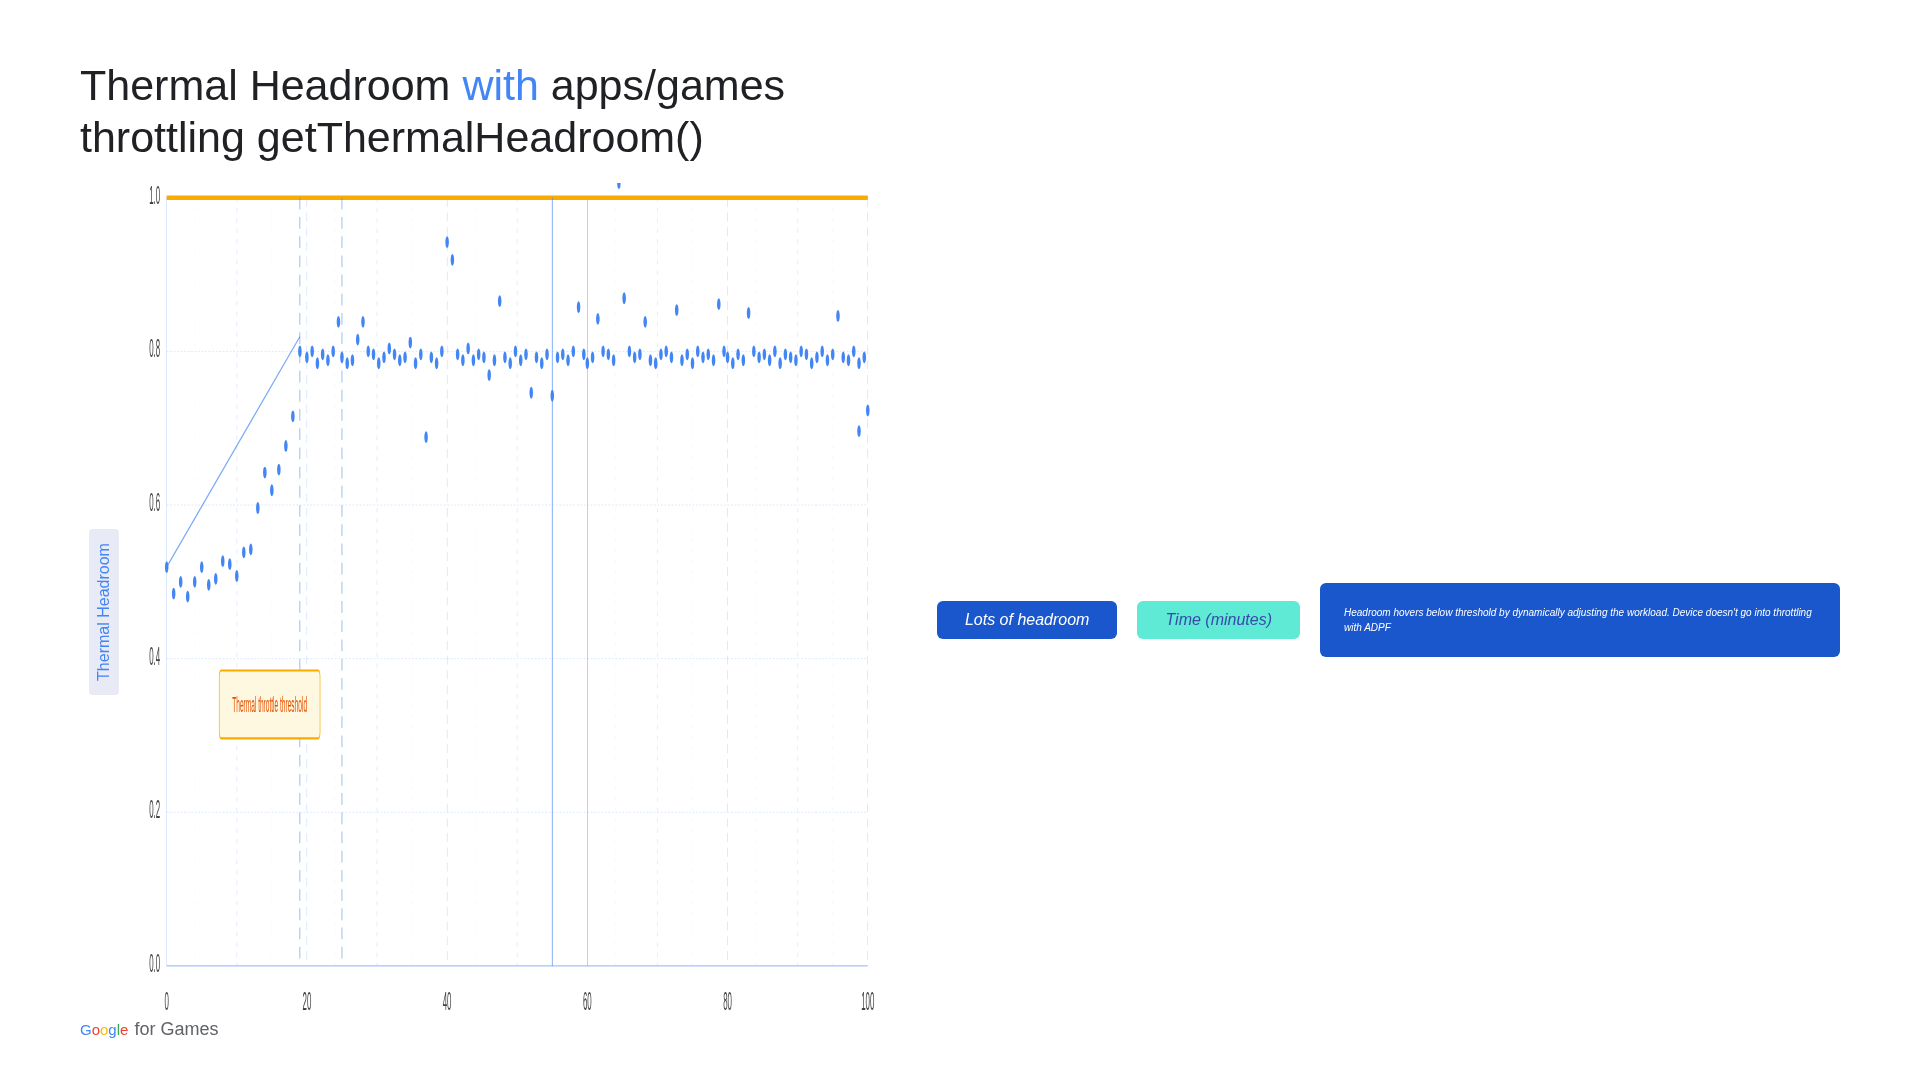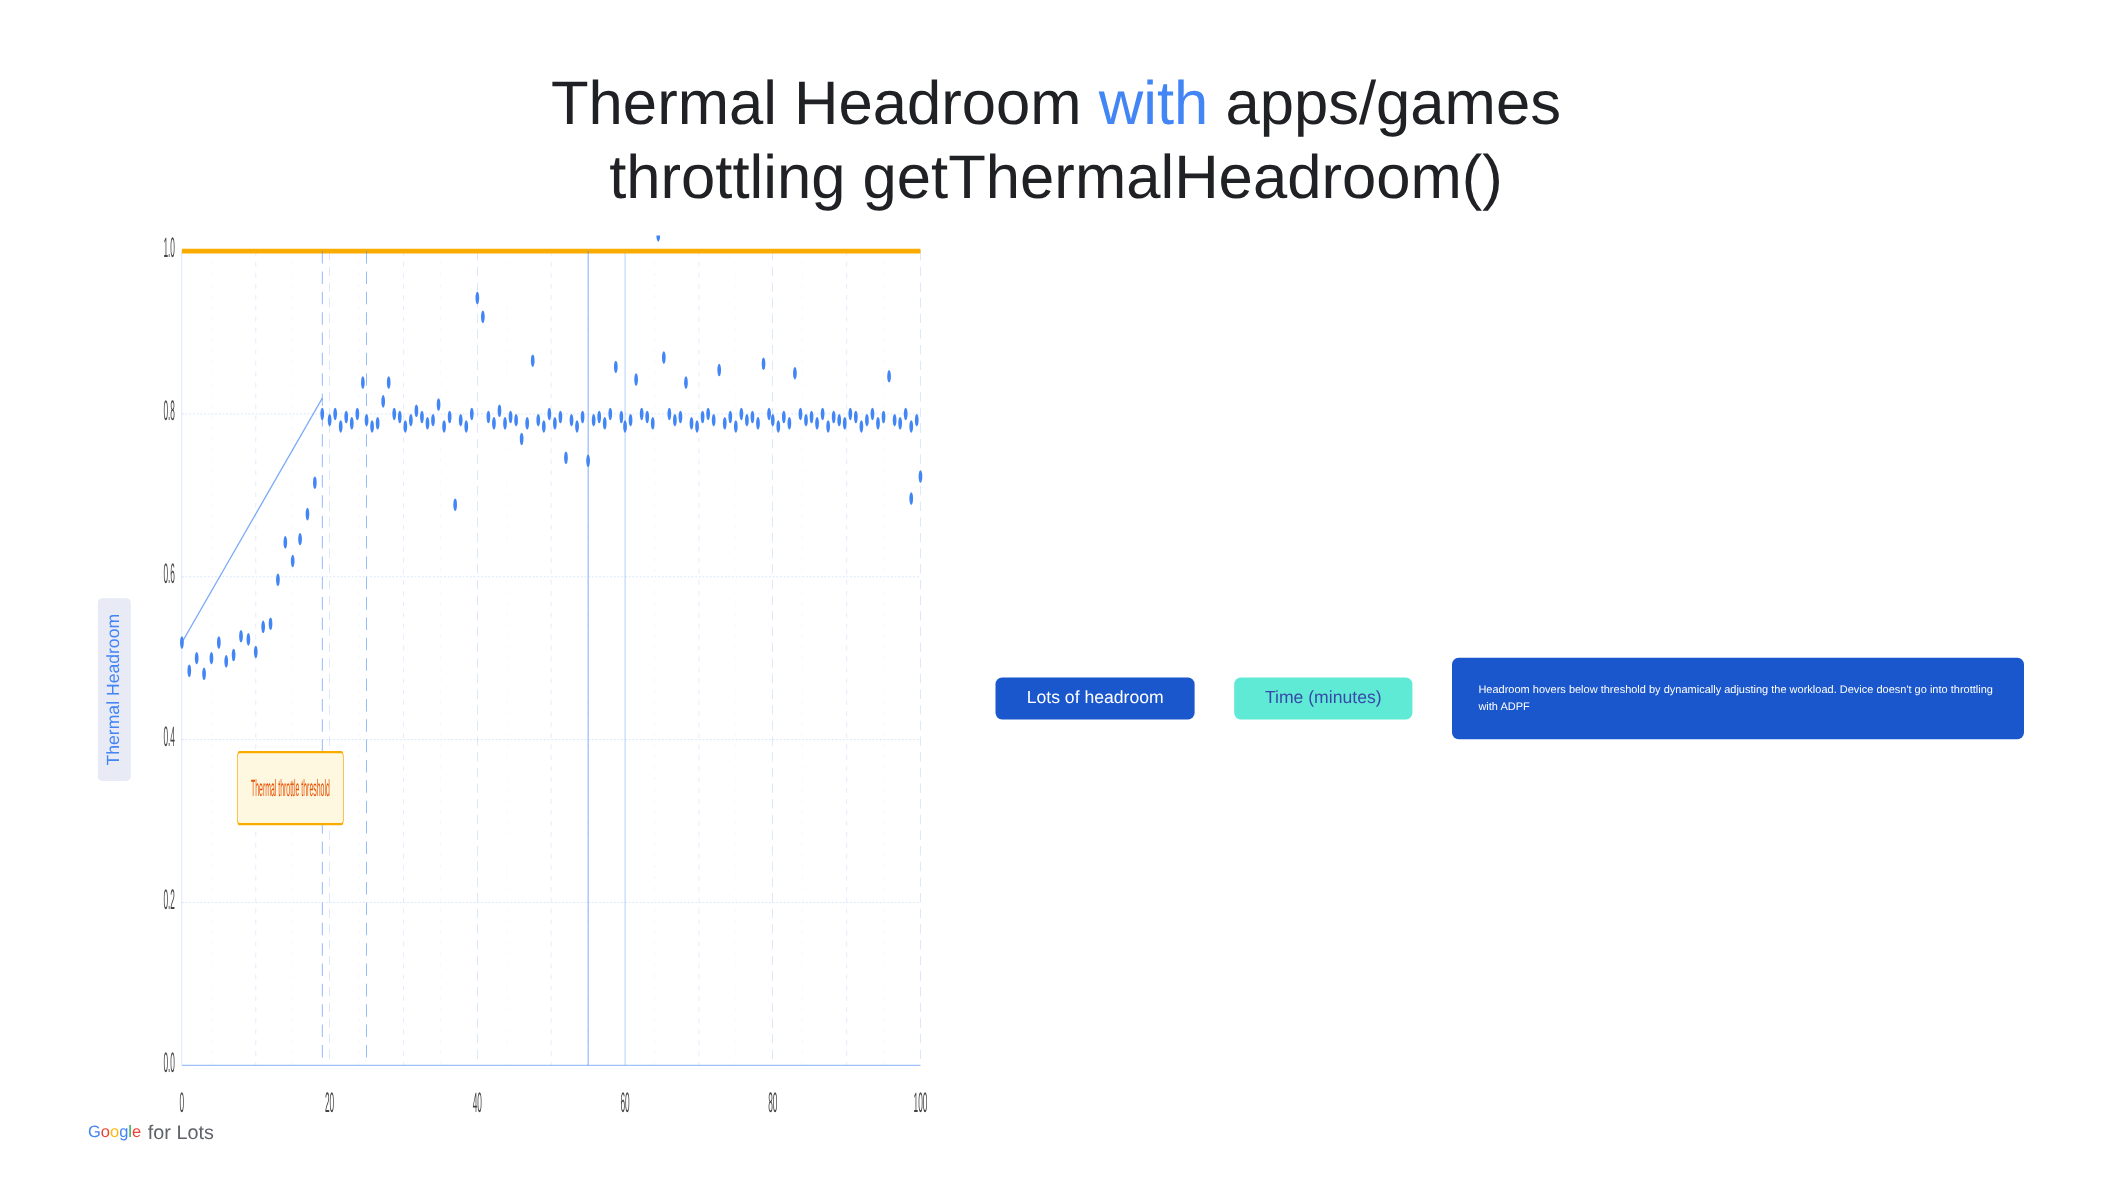--- a/index.html
+++ b/index.html
@@ -17,25 +17,24 @@
       display: flex;
       flex-direction: column;
       height: 100%;
     }
 
     .title-block {
       margin-bottom: 20px;
     }
 
     .main-title {
-      font-size: 56px;
+      font-size: 43px;
       font-weight: 400;
       color: #202124;
       line-height: 1.2;
-      text-align: center;
     }
 
     .title-highlight {
       color: #4285F4;
     }
 
     .subtitle-block {
       margin-bottom: 24px;
     }
 
@@ -83,22 +82,23 @@
 
     svg.chart {
       width: 100%;
       height: 100%;
     }
 
     .bottom-labels {
       display: flex;
       align-items: center;
       margin-top: 16px;
-      gap: 36px;
+      gap: 20px;
       padding-left: 56px;
+      font-style: italic;
     }
 
     .label-pill {
       padding: 10px 28px;
       border-radius: 6px;
       font-size: 16px;
       font-weight: 500;
     }
 
     .label-pill-blue-dark {
@@ -368,14 +368,14 @@
         <div class="label-pill-text-box">Headroom hovers below threshold by dynamically adjusting the workload. Device doesn't go into throttling with ADPF</div>
       </div>
     </div>
   </div>
 </div>
 
 <div class="google-logo">
   <span class="google-text">
     <span class="g-blue">G</span><span class="g-red">o</span><span class="g-yellow">o</span><span class="g-blue">g</span><span class="g-green">l</span><span class="g-red">e</span>
   </span>
-  <span class="for-games">for Lots</span>
+  <span class="for-games">for Games</span>
 </div>
 
 </body></html>

